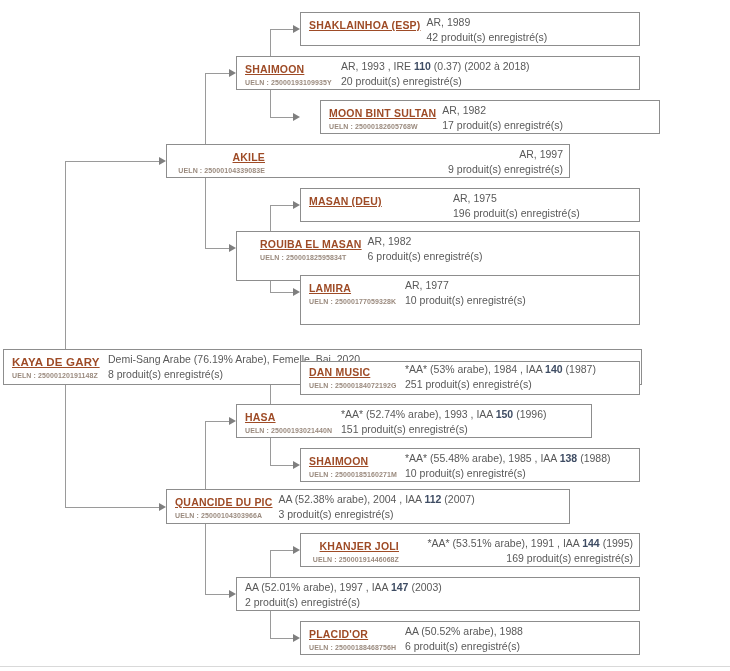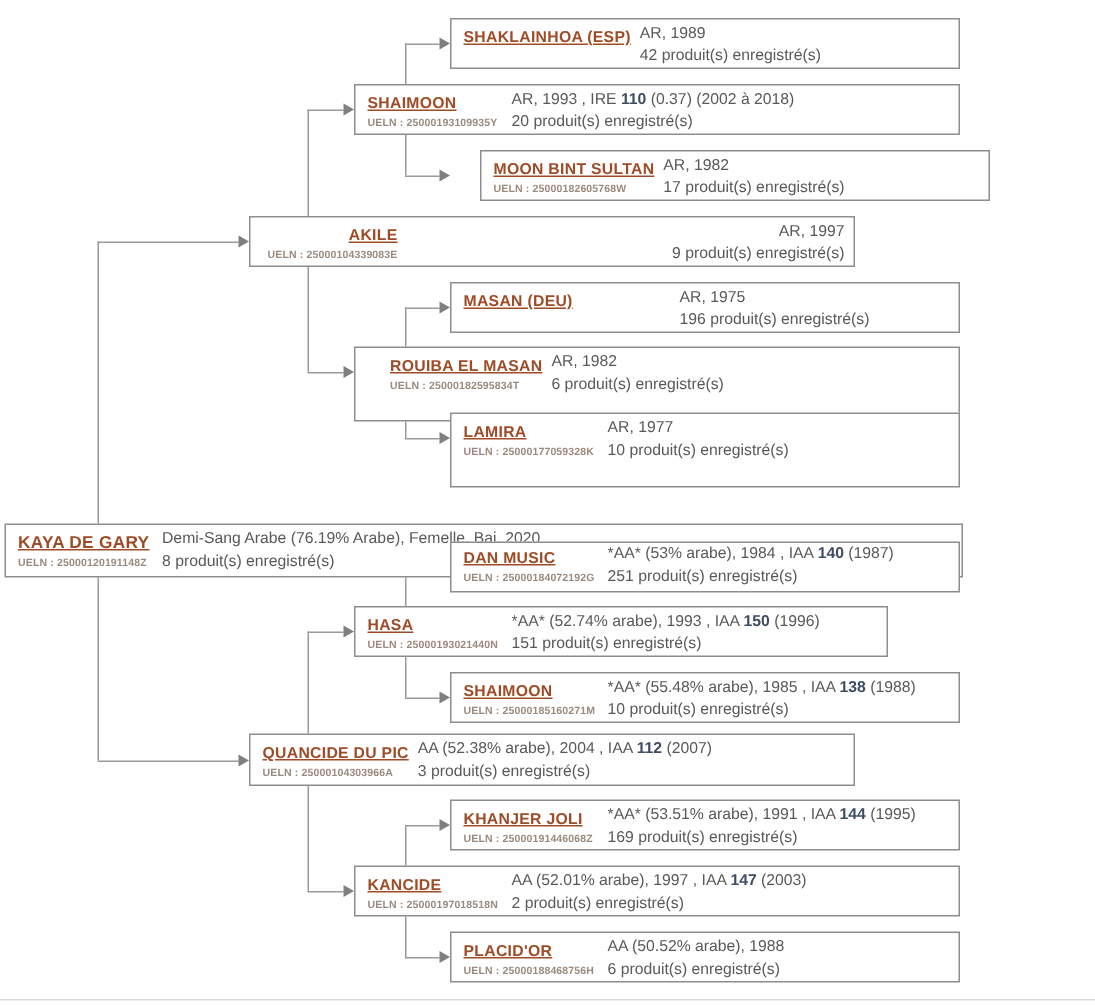--- a/index.html
+++ b/index.html
@@ -153,29 +153,28 @@
         <div class="l2">10 produit(s) enregistré(s)</div>
       </div>
     </div>
     <div class="node" style="left: 166px; top: 489px; width: 404px; height: 35px;">
       <div class="namecol"><a class="name">QUANCIDE DU PIC</a><div class="ueln">UELN : 25000104303966A</div></div>
       <div class="infocol">
         <div class="l1"><span>AA (52.38% arabe), 2004 , IAA </span><span class="idx">112</span><span> (2007)</span></div>
         <div class="l2">3 produit(s) enregistré(s)</div>
       </div>
     </div>
-    <div class="node" style="left: 300px; top: 533px; width: 340px; height: 34px;">
+    <div class="node" style="left: 300px; top: 533px; width: 340px; height: 34px; text-align: right;">
       <div class="namecol"><a class="name">KHANJER JOLI</a><div class="ueln">UELN : 25000191446068Z</div></div>
       <div class="infocol">
         <div class="l1"><span>*AA* (53.51% arabe), 1991 , IAA </span><span class="idx">144</span><span> (1995)</span></div>
         <div class="l2">169 produit(s) enregistré(s)</div>
       </div>
     </div>
     <div class="node" style="left: 236px; top: 577px; width: 404px; height: 34px;">
-      <div class="namecol"><a class="name">KANCIDE</a><div class="ueln">UELN : 25000197018518N</div></div>
       <div class="infocol">
         <div class="l1"><span>AA (52.01% arabe), 1997 , IAA </span><span class="idx">147</span><span> (2003)</span></div>
         <div class="l2">2 produit(s) enregistré(s)</div>
       </div>
     </div>
     <div class="node" style="left: 300px; top: 621px; width: 340px; height: 34px;">
       <div class="namecol"><a class="name">PLACID'OR</a><div class="ueln">UELN : 25000188468756H</div></div>
       <div class="infocol">
         <div class="l1"><span>AA (50.52% arabe), 1988</span></div>
         <div class="l2">6 produit(s) enregistré(s)</div>

